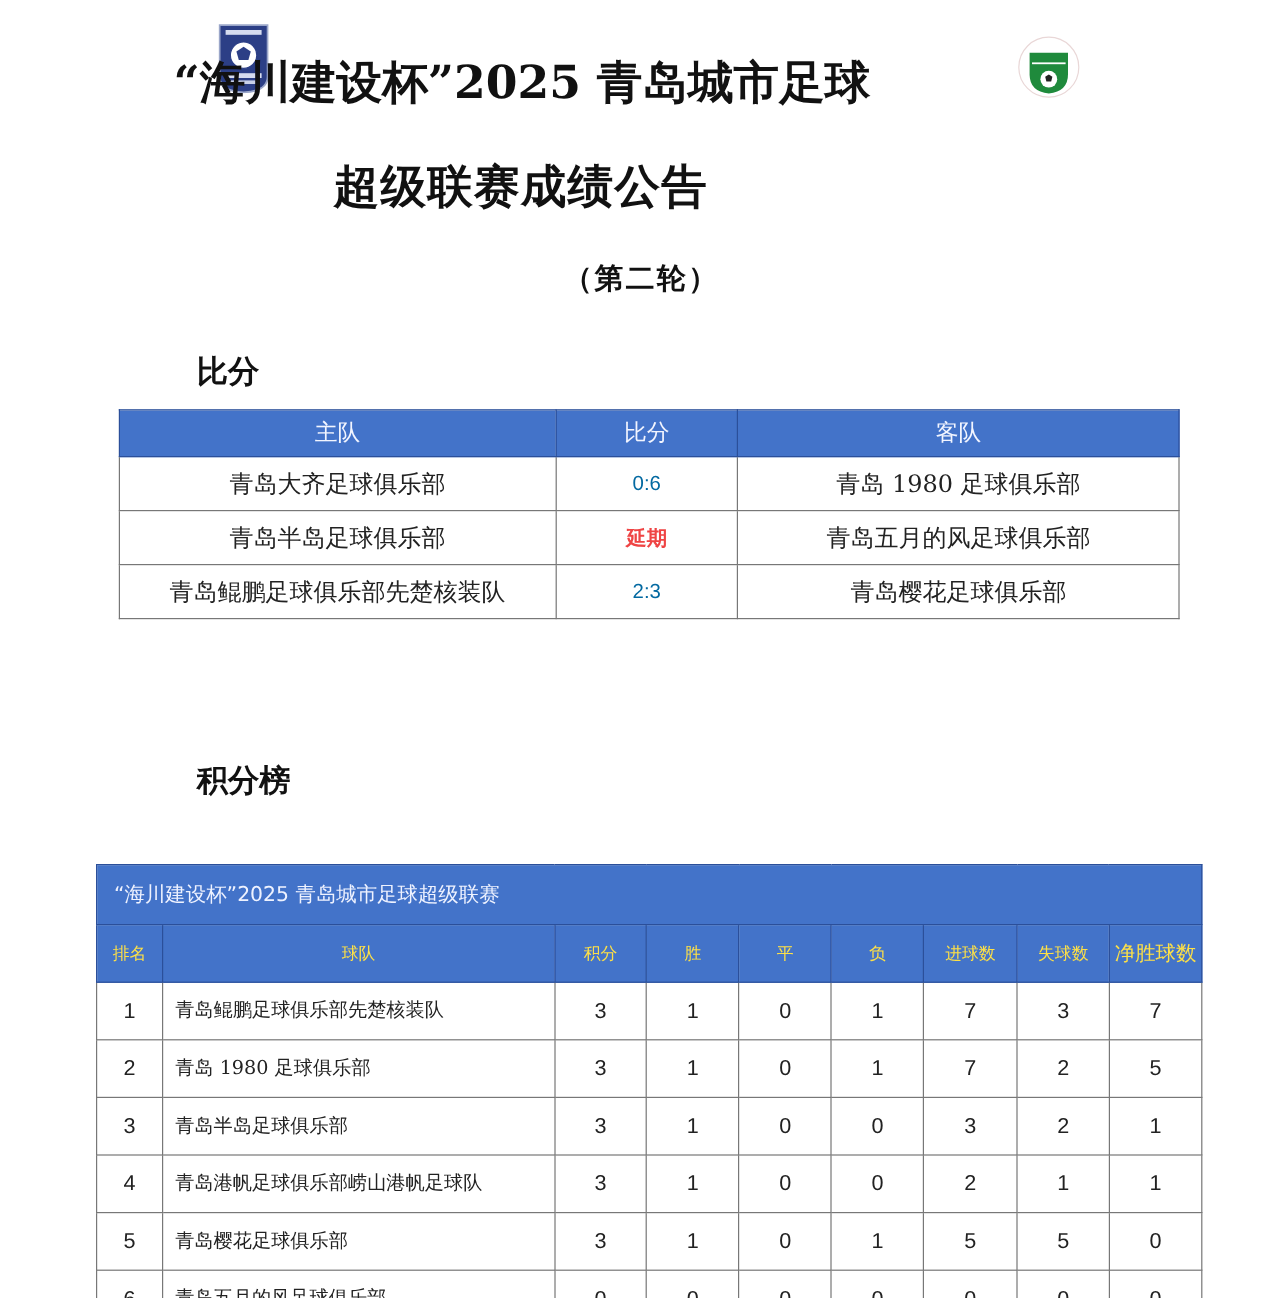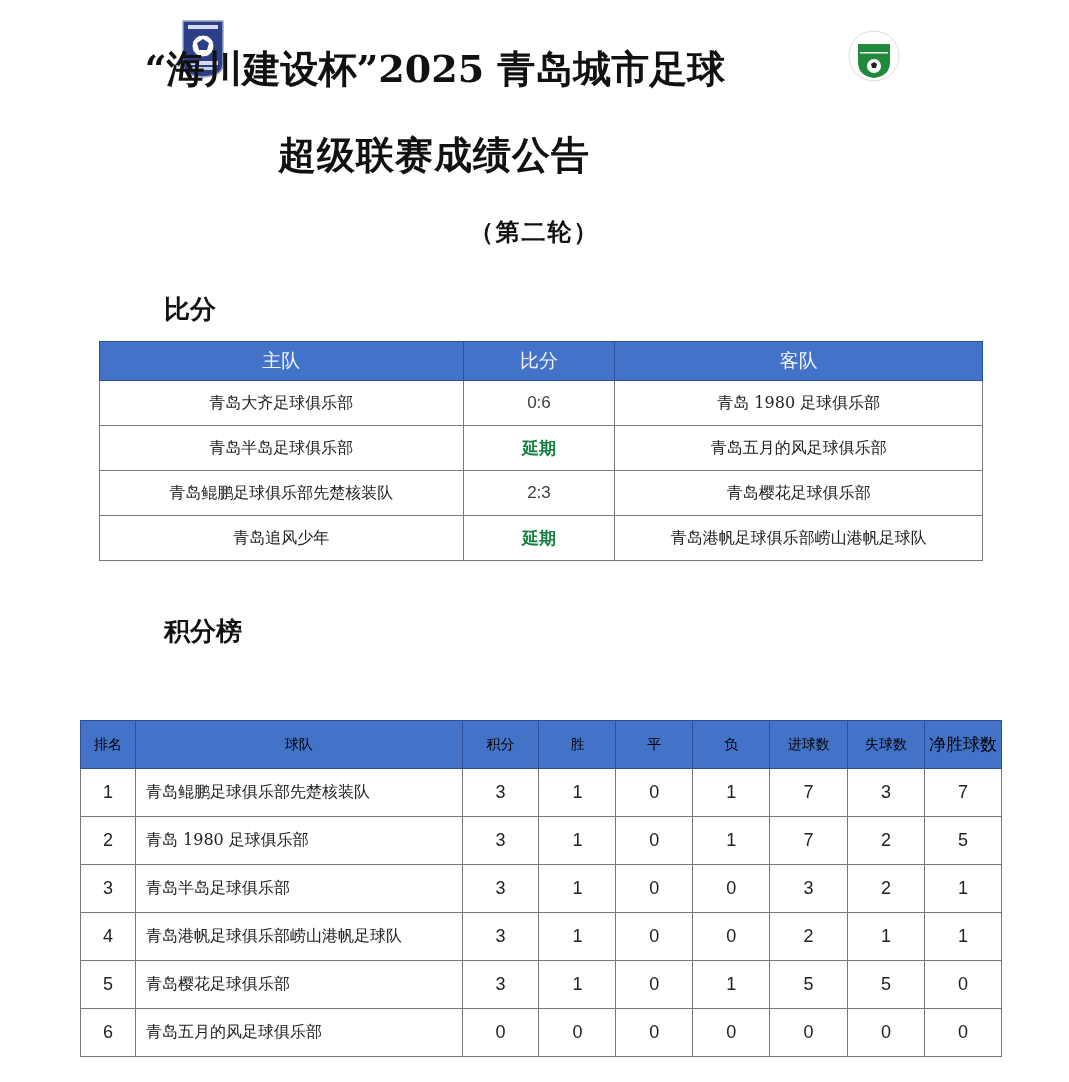--- a/index.html
+++ b/index.html
@@ -9,32 +9,32 @@
   .logo-left { left: 182px; top: 20px; width: 42px; height: 58px; }
   .logo-right { left: 848px; top: 28px; width: 52px; height: 56px; }
 
   .title1 { left: 0; width: 850px; top: 44px; text-align: center; font-size: 38px; font-weight: bold; letter-spacing: 0px; }
   .title1 .inner { display: inline-block; margin-left: 20px; }
   .title2 { left: 0; width: 868px; top: 130px; text-align: center; font-size: 38px; font-weight: bold; letter-spacing: 1px; }
   .title3 { left: 0; width: 1069px; top: 216px; text-align: center; font-size: 24px; font-weight: bold; letter-spacing: 2px; }
 
   .section-h { font-size: 26px; font-weight: bold; left: 164px; }
   .sec-score { top: 292px; }
-  .sec-stand { top: 614px; }
+  .sec-stand { top: 633px; }
 
   table { border-collapse: collapse; font-family: "DejaVu Sans", "Liberation Sans", sans-serif; padding-left: 20px; }
   .score-table { left: 99px; top: 341px; width: 884px; }
   .score-table th { background: #4373c9; color: #f2f5ff; font-weight: normal; font-size: 19px; height: 36px; border: 1px solid #2b4f9a; text-align: center; }
-  .score-table td { height: 42px; border: 1px solid #777; font-size: 16px; text-align: center; color: #222; font-family: "DejaVu Serif", serif; }
-  .score-table td.score { font-family: "Liberation Sans", sans-serif; font-size: 17px; color: #404040; }
-  .score-table td.postponed { color: #15803d; font-weight: bold; font-family: "DejaVu Sans", sans-serif; }
+  .score-table td { height: 42px; border: 1px solid #777; font-size: 20px; text-align: center; color: #222; font-family: "DejaVu Serif", serif; }
+  .score-table td.score { font-family: "Liberation Sans", sans-serif; font-size: 17px; color: #0369a1; }
+  .score-table td.postponed { color: #ef4444; font-weight: bold; font-family: "DejaVu Sans", sans-serif; }
 
   .stand-table { left: 80px; top: 720px; width: 922px; }
   .stand-table .caption-row td { background: #4373c9; color: #eef2ff; font-size: 17px; text-align: left; padding-left: 14px; height: 47px; border: 1px solid #2b4f9a; font-family: "DejaVu Sans", sans-serif; }
-  .stand-table th { background: #4373c9; color: #000000; font-weight: normal; font-size: 14px; height: 45px; border: 1px solid #2b4f9a; text-align: center; }
+  .stand-table th { background: #4373c9; color: #fde047; font-weight: normal; font-size: 14px; height: 45px; border: 1px solid #2b4f9a; text-align: center; }
   .stand-table th.small { font-size: 17px; }
   .stand-table td.cell { height: 45px; border: 1px solid #777; font-size: 18px; text-align: center; font-family: "Liberation Sans", sans-serif; color: #222; }
   .stand-table td.team { text-align: left; padding-left: 10px; font-size: 16px; font-family: "DejaVu Serif", serif; }
 </style>
 </head>
 <body>
 
 <div class="abs logo-left">
   <svg width="42" height="58" viewBox="0 0 42 58">
     <path d="M1 1 H41 V44 Q41 56 21 57 Q1 56 1 44 Z" fill="#2c3f86" stroke="#9aa6c9" stroke-width="1.5"></path>
@@ -84,43 +84,41 @@
     <tr>
       <td>青岛半岛足球俱乐部</td>
       <td class="score postponed">延期</td>
       <td>青岛五月的风足球俱乐部</td>
     </tr>
     <tr>
       <td>青岛鲲鹏足球俱乐部先楚核装队</td>
       <td class="score">2:3</td>
       <td>青岛樱花足球俱乐部</td>
     </tr>
-    <tr>
-      <td>青岛追风少年</td>
-      <td class="score postponed">延期</td>
-      <td>青岛港帆足球俱乐部崂山港帆足球队</td>
-    </tr>
   </tbody>
 </table>
 
 <div class="abs section-h sec-stand">积分榜</div>
 
 <table class="abs stand-table">
   <colgroup>
     <col style="width:55px">
       <col style="width:327px">
       <col style="width:77px">
       <col style="width:77px">
       <col style="width:77px">
       <col style="width:77px">
       <col style="width:78px">
       <col style="width:77px">
       <col style="width:77px">
   </colgroup>
   <tbody>
+    <tr class="caption-row">
+      <td colspan="9">“海川建设杯”2025 青岛城市足球超级联赛</td>
+    </tr>
     <tr>
       <th>排名</th>
       <th>球队</th>
       <th>积分</th>
       <th>胜</th>
       <th>平</th>
       <th>负</th>
       <th>进球数</th>
       <th>失球数</th>
       <th class="small">净胜球数</th>

